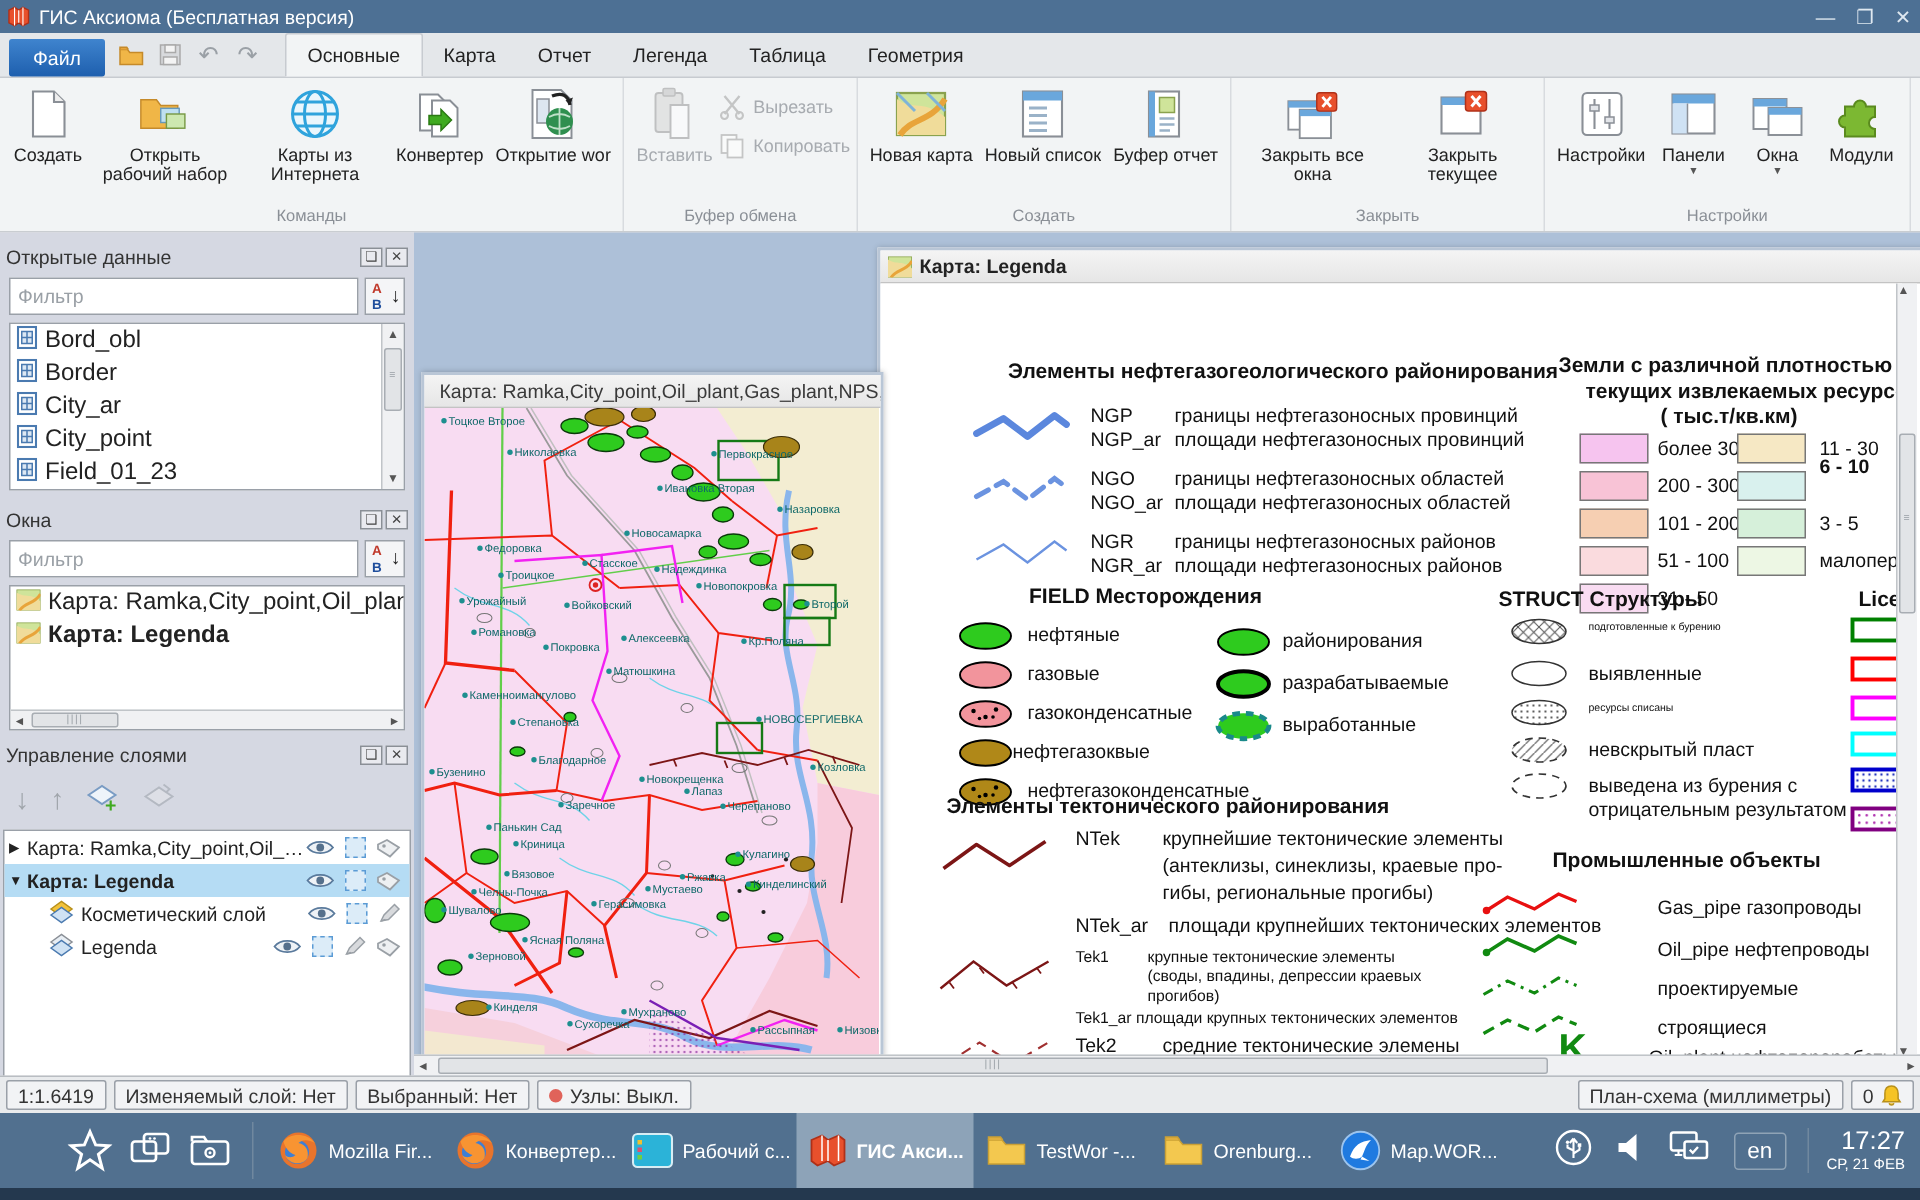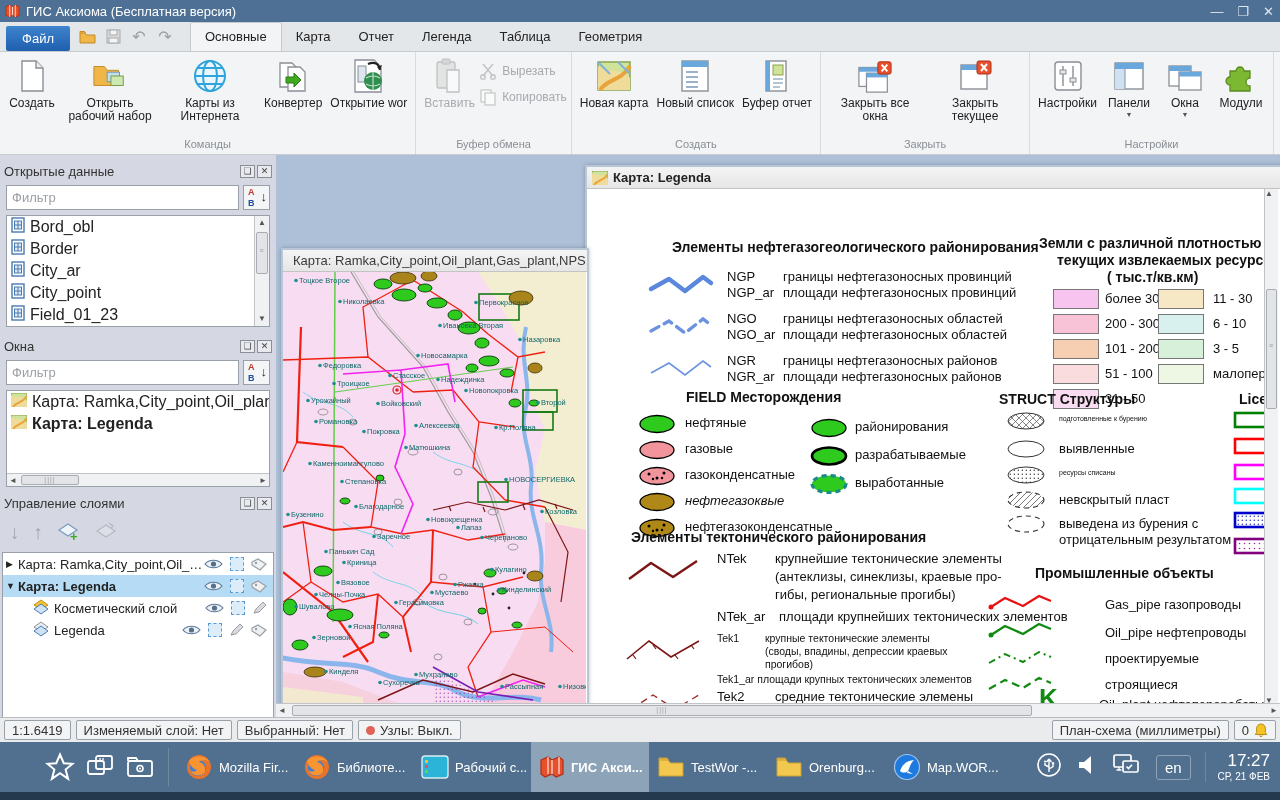--- a/index.html
+++ b/index.html
@@ -661,21 +661,21 @@
         <div class="lg t13" style="left: 518px; top: 127px;">200 - 300</div>
         <div class="lg" style="left: 466px; top: 150px; width: 46px; height: 20px; background: rgb(246, 207, 178); border: 1px solid rgb(119, 119, 119);"></div>
         <div class="lg t13" style="left: 518px; top: 152px;">101 - 200</div>
         <div class="lg" style="left: 466px; top: 175px; width: 46px; height: 20px; background: rgb(250, 219, 222); border: 1px solid rgb(119, 119, 119);"></div>
         <div class="lg t13" style="left: 518px; top: 177px;">51 - 100</div>
         <div class="lg" style="left: 466px; top: 200px; width: 46px; height: 20px; background: rgb(249, 220, 242); border: 1px solid rgb(119, 119, 119);"></div>
         <div class="lg t13" style="left: 518px; top: 202px;">31 - 50</div>
         <div class="lg" style="left: 571px; top: 100px; width: 46px; height: 20px; background: rgb(246, 232, 196); border: 1px solid rgb(119, 119, 119);"></div>
         <div class="lg t13" style="left: 626px; top: 102px;">11 - 30</div>
         <div class="lg" style="left: 571px; top: 125px; width: 46px; height: 20px; background: rgb(217, 241, 238); border: 1px solid rgb(119, 119, 119);"></div>
-        <div class="lg t13" style="left: 626px; top: 127px;">6 - 10</div>
+        <div class="lg t13" style="left: 626px; top: 114px; font-weight: bold;">6 - 10</div>
         <div class="lg" style="left: 571px; top: 150px; width: 46px; height: 20px; background: rgb(214, 240, 218); border: 1px solid rgb(119, 119, 119);"></div>
         <div class="lg t13" style="left: 626px; top: 152px;">3 - 5</div>
         <div class="lg" style="left: 571px; top: 175px; width: 46px; height: 20px; background: rgb(237, 247, 228); border: 1px solid rgb(119, 119, 119);"></div>
         <div class="lg t13" style="left: 626px; top: 177px;">малоперспективные</div>
         <div class="lg hdr" style="left: 99px; top: 200px;">FIELD   Месторождения</div>
         <div class="lg" style="left: 50px; top: 224px;"><svg width="40" height="22" viewBox="0 0 40 22">
             <ellipse cx="20" cy="11" rx="17" ry="8.5" fill="#2ecb1e" stroke="#000" stroke-width="1.3"></ellipse>
           </svg></div>
         <div class="lg t13" style="left: 98px; top: 226px;">нефтяные</div>
         <div class="lg" style="left: 50px; top: 250px;"><svg width="40" height="22" viewBox="0 0 40 22">
@@ -687,21 +687,21 @@
             <circle cx="12" cy="9" r="1.5"></circle>
             <circle cx="20" cy="13" r="1.5"></circle>
             <circle cx="27" cy="8" r="1.5"></circle>
             <circle cx="16" cy="14" r="1.2"></circle>
             <circle cx="25" cy="13" r="1.2"></circle>
           </svg></div>
         <div class="lg t13" style="left: 98px; top: 278px;">газоконденсатные</div>
         <div class="lg" style="left: 50px; top: 302px;"><svg width="40" height="22" viewBox="0 0 40 22">
             <ellipse cx="20" cy="11" rx="17" ry="8.5" fill="#b08818" stroke="#000" stroke-width="1.3"></ellipse>
           </svg></div>
-        <div class="lg t13" style="left: 98px; top: 304px; font-style: italic;">нефтегазоквые</div>
+        <div class="lg t13" style="left: 88px; top: 304px;">нефтегазоквые</div>
         <div class="lg" style="left: 50px; top: 328px;"><svg width="40" height="22" viewBox="0 0 40 22">
             <ellipse cx="20" cy="11" rx="17" ry="8.5" fill="#b08818" stroke="#000" stroke-width="1.3"></ellipse>
             <circle cx="12" cy="9" r="1.5"></circle>
             <circle cx="20" cy="13" r="1.5"></circle>
             <circle cx="27" cy="8" r="1.5"></circle>
             <circle cx="16" cy="14" r="1.2"></circle>
             <circle cx="25" cy="13" r="1.2"></circle>
           </svg></div>
         <div class="lg t13" style="left: 98px; top: 330px;">нефтегазоконденсатные</div>
         <div class="lg" style="left: 222px; top: 228px;"><svg width="40" height="22" viewBox="0 0 40 22">
@@ -1113,21 +1113,21 @@
           <span>Mozilla Fir...</span>
         </div>
         <div class="task">
           <span style="display: inline-flex;">
             <svg width="28" height="28" viewBox="0 0 28 28">
               <circle cx="14" cy="14" r="12" fill="#e8742c"></circle>
               <circle cx="13" cy="15" r="8" fill="#3f7fd4"></circle>
               <path d="M4,8 C8,2 20,2 25,9 C20,6 16,7 14,9 C19,10 21,14 20,19 C17,24 8,24 5,17 C7,19 10,19 12,17 C8,16 5,12 4,8 Z" fill="#f89432"></path>
             </svg>
           </span>
-          <span>Библиоте...</span>
+          <span>Конвертер...</span>
         </div>
         <div class="task">
           <span style="display: inline-flex;">
             <svg width="28" height="24" viewBox="0 0 28 24">
               <rect x="1" y="1" width="26" height="22" rx="3" fill="#2bb3d8" stroke="#d8edf4" stroke-width="1.4"></rect>
               <rect x="4" y="5" width="3" height="3" fill="#f0c030"></rect>
               <rect x="4" y="10" width="3" height="3" fill="#e05070"></rect>
               <rect x="4" y="15" width="3" height="3" fill="#70d040"></rect>
             </svg>
           </span>

